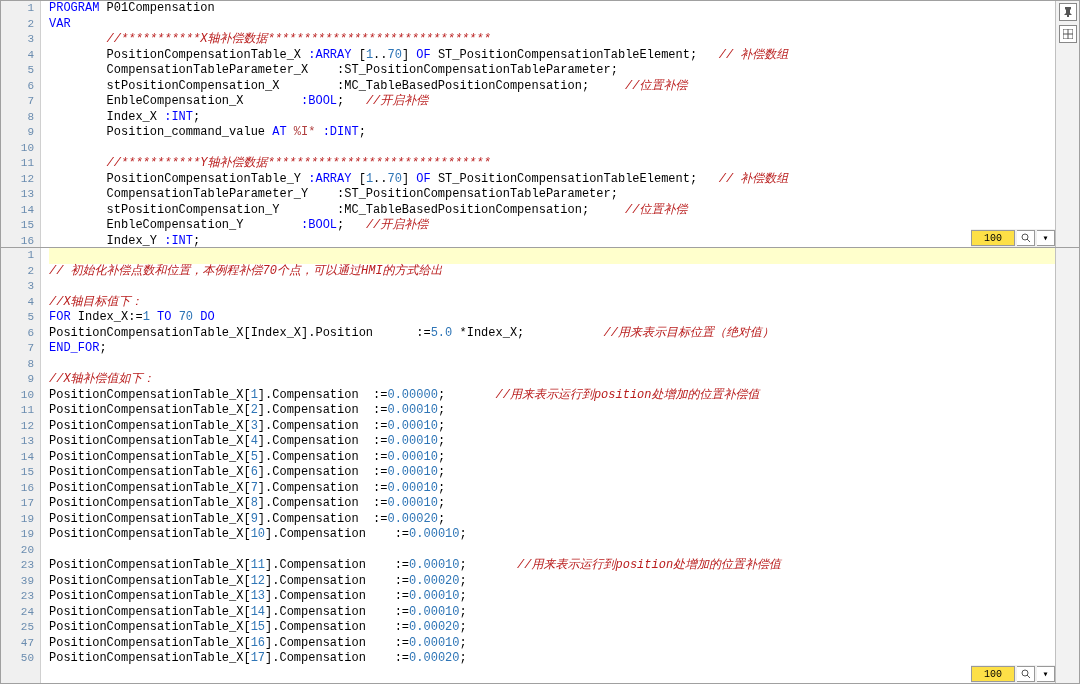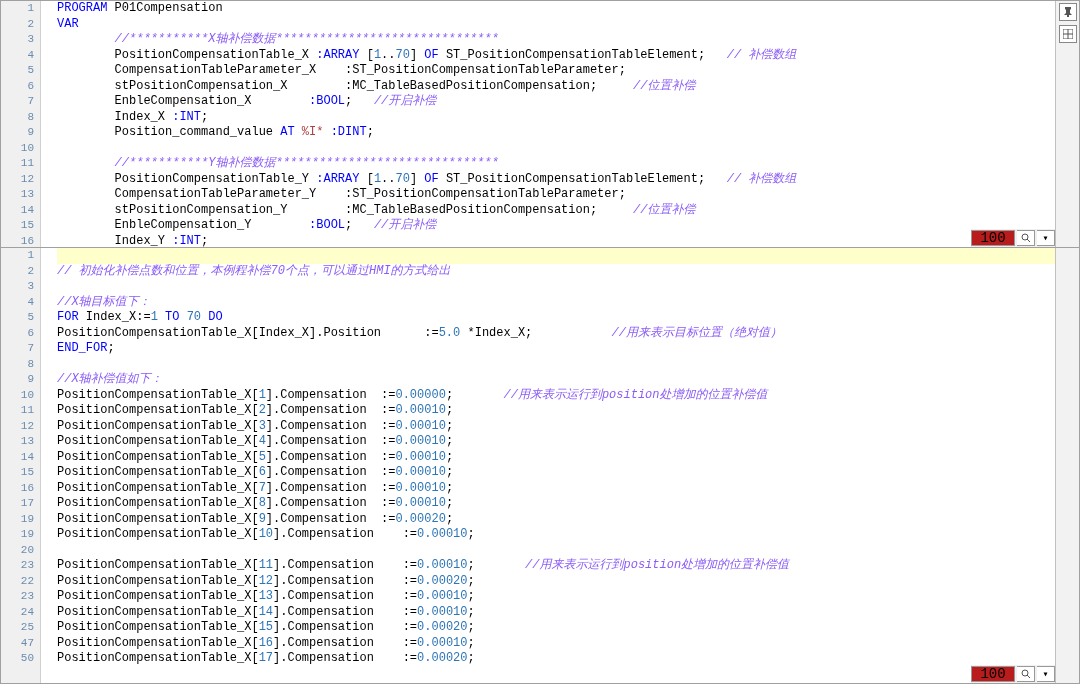--- a/index.html
+++ b/index.html
@@ -2,31 +2,31 @@
 <html><head>
 <meta charset="utf-8">
 <style>
   * { margin:0; padding:0; box-sizing:border-box; }
   html,body { width:1080px; height:684px; font-family:"Courier New",monospace; font-size:12px; background:#fff; overflow:hidden; }
   .pane { position:relative; border:1px solid #a0a0a0; background:#fff; }
   .pane-top { height:248px; width:1080px; display:flex; }
   .pane-bot { height:436px; width:1080px; display:flex; border-top:none; }
   .gutter { width:40px; background:#f0f0f0; border-right:1px solid #d0d0d0; text-align:right; padding-right:6px; color:#6a8caf; user-select:none; line-height:15.5px; font-size:11px; }
   .gutter div { height:15.5px; }
-  .code { flex:1; overflow:hidden; position:relative; line-height:15.5px; white-space:pre; padding-left:16px; }
+  .code { flex:1; overflow:hidden; position:relative; line-height:15.5px; white-space:pre; padding-left:8px; }
   .code .line { height:15.5px; color:#000; }
   .rightbar { width:24px; background:#f2f2f2; border-left:1px solid #c0c0c0; display:flex; flex-direction:column; align-items:center; }
   .rb-btn { width:18px; height:18px; margin:2px; border:1px solid #888; background:#fff; display:flex; align-items:center; justify-content:center; font-size:10px; cursor:pointer; }
   .botbar { position:absolute; bottom:0; right:24px; height:18px; display:flex; align-items:center; gap:2px; background:#f0f0f0; }
-  .zoom-box { border:1px solid #999; width:44px; height:16px; display:flex; align-items:center; justify-content:center; font-size:14px; background:#b91c1c; }
+  .zoom-box { border:1px solid #999; width:44px; height:16px; display:flex; align-items:center; justify-content:center; font-size:10px; background:#fde047; }
   .zoom-btn { border:1px solid #999; width:18px; height:16px; display:flex; align-items:center; justify-content:center; background:#fff; cursor:pointer; font-size:10px; border-left:none; }
   .hl-line { background:#ffffcc; }
   
   .kw { color:#0000ff; }
-  .cmt { color:#8b5cf6; font-style:italic; }
+  .cmt { color:#b91c1c; font-style:italic; }
   .num { color:#2e75b6; }
   .var { color:#000; }
   .sect { color:#b04040; }
 </style>
 </head>
 <body>
 
 <div class="pane pane-top">
   <div class="gutter" id="gutter-top">
       <div>1</div>
@@ -89,21 +89,21 @@
       <div>12</div>
       <div>13</div>
       <div>14</div>
       <div>15</div>
       <div>16</div>
       <div>17</div>
       <div>19</div>
       <div>19</div>
       <div>20</div>
       <div>23</div>
-      <div>22</div>
+      <div>39</div>
       <div>23</div>
       <div>24</div>
       <div>25</div>
       <div>47</div>
       <div>50</div>
     </div>
   <div class="code" id="code-bot"><div class="line hl-line"><span class="var"></span></div><div class="line"><span class="cmt">// 初始化补偿点数和位置，本例程补偿70个点，可以通过HMI的方式给出</span></div><div class="line"><span class="var"></span></div><div class="line"><span class="cmt">//X轴目标值下：</span></div><div class="line"><span class="kw">FOR</span><span class="var"> Index_X:=</span><span class="num">1</span><span class="var"> </span><span class="kw">TO</span><span class="var"> </span><span class="num">70</span><span class="var"> </span><span class="kw">DO</span></div><div class="line"><span class="var">PositionCompensationTable_X[Index_X].Position      :=</span><span class="num">5.0</span><span class="var"> *Index_X;           </span><span class="cmt">//用来表示目标位置（绝对值）</span></div><div class="line"><span class="kw">END_FOR</span><span class="var">;</span></div><div class="line"><span class="var"></span></div><div class="line"><span class="cmt">//X轴补偿值如下：</span></div><div class="line"><span class="var">PositionCompensationTable_X[</span><span class="num">1</span><span class="var">].Compensation  :=</span><span class="num">0.00000</span><span class="var">;       </span><span class="cmt">//用来表示运行到position处增加的位置补偿值</span></div><div class="line"><span class="var">PositionCompensationTable_X[</span><span class="num">2</span><span class="var">].Compensation  :=</span><span class="num">0.00010</span><span class="var">;</span></div><div class="line"><span class="var">PositionCompensationTable_X[</span><span class="num">3</span><span class="var">].Compensation  :=</span><span class="num">0.00010</span><span class="var">;</span></div><div class="line"><span class="var">PositionCompensationTable_X[</span><span class="num">4</span><span class="var">].Compensation  :=</span><span class="num">0.00010</span><span class="var">;</span></div><div class="line"><span class="var">PositionCompensationTable_X[</span><span class="num">5</span><span class="var">].Compensation  :=</span><span class="num">0.00010</span><span class="var">;</span></div><div class="line"><span class="var">PositionCompensationTable_X[</span><span class="num">6</span><span class="var">].Compensation  :=</span><span class="num">0.00010</span><span class="var">;</span></div><div class="line"><span class="var">PositionCompensationTable_X[</span><span class="num">7</span><span class="var">].Compensation  :=</span><span class="num">0.00010</span><span class="var">;</span></div><div class="line"><span class="var">PositionCompensationTable_X[</span><span class="num">8</span><span class="var">].Compensation  :=</span><span class="num">0.00010</span><span class="var">;</span></div><div class="line"><span class="var">PositionCompensationTable_X[</span><span class="num">9</span><span class="var">].Compensation  :=</span><span class="num">0.00020</span><span class="var">;</span></div><div class="line"><span class="var">PositionCompensationTable_X[</span><span class="num">10</span><span class="var">].Compensation    :=</span><span class="num">0.00010</span><span class="var">;</span></div><div class="line"><span class="var"></span></div><div class="line"><span class="var">PositionCompensationTable_X[</span><span class="num">11</span><span class="var">].Compensation    :=</span><span class="num">0.00010</span><span class="var">;       </span><span class="cmt">//用来表示运行到position处增加的位置补偿值</span></div><div class="line"><span class="var">PositionCompensationTable_X[</span><span class="num">12</span><span class="var">].Compensation    :=</span><span class="num">0.00020</span><span class="var">;</span></div><div class="line"><span class="var">PositionCompensationTable_X[</span><span class="num">13</span><span class="var">].Compensation    :=</span><span class="num">0.00010</span><span class="var">;</span></div><div class="line"><span class="var">PositionCompensationTable_X[</span><span class="num">14</span><span class="var">].Compensation    :=</span><span class="num">0.00010</span><span class="var">;</span></div><div class="line"><span class="var">PositionCompensationTable_X[</span><span class="num">15</span><span class="var">].Compensation    :=</span><span class="num">0.00020</span><span class="var">;</span></div><div class="line"><span class="var">PositionCompensationTable_X[</span><span class="num">16</span><span class="var">].Compensation    :=</span><span class="num">0.00010</span><span class="var">;</span></div><div class="line"><span class="var">PositionCompensationTable_X[</span><span class="num">17</span><span class="var">].Compensation    :=</span><span class="num">0.00020</span><span class="var">;</span></div></div>
   <div class="rightbar"></div>
   <div class="botbar">
     <div class="zoom-box">100</div>

